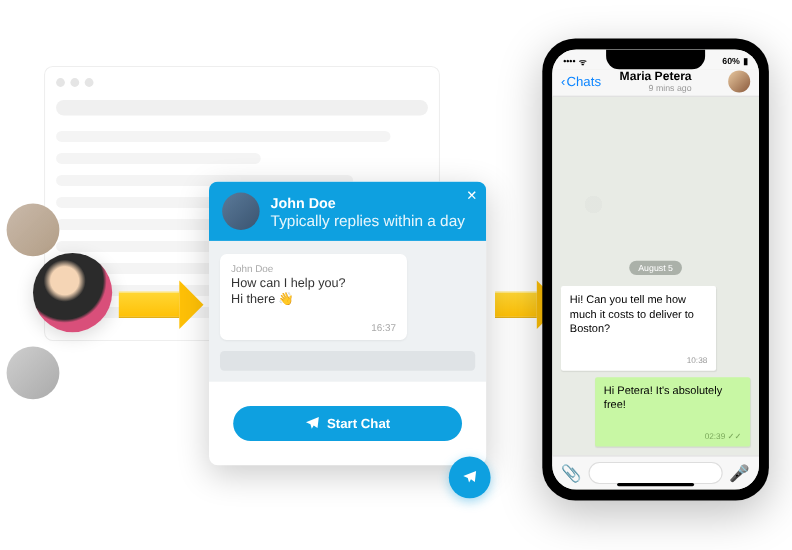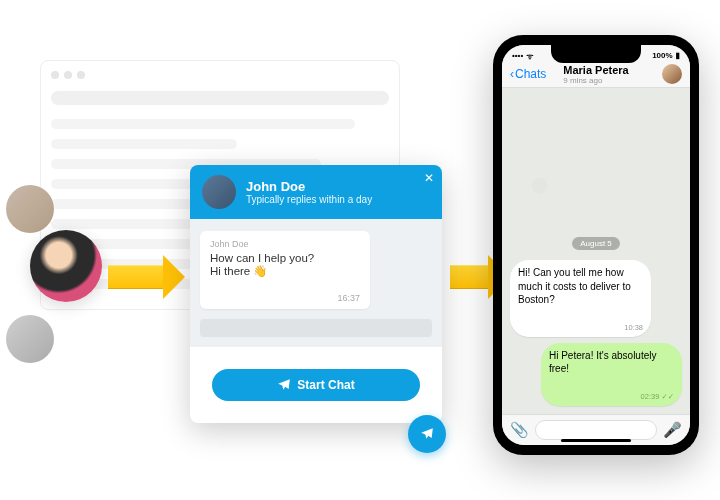--- a/index.html
+++ b/index.html
@@ -26,21 +26,21 @@
 .arrow .shaft{height:24px;background:linear-gradient(#ffd633,#ffc107);border-top:1px solid #ffe36b;border-bottom:1px solid #e0a800}
 .arrow .head{width:0;height:0;border-top:22px solid transparent;border-bottom:22px solid transparent;border-left:22px solid #ffc107}
 .arr1{left:108px;top:255px}.arr1 .shaft{width:55px}
 .arr2{left:450px;top:255px}.arr2 .shaft{width:38px}
 
 
 .widget{position:absolute;left:190px;top:165px;width:252px;background:#fff;border-radius:8px;box-shadow:0 8px 30px rgba(0,0,0,.2);overflow:hidden}
 .w-head{background:#0ea0e0;color:#fff;padding:10px 12px;display:flex;align-items:center;gap:10px;position:relative}
 .w-head .avatar{width:34px;height:34px;border-radius:50%;background:linear-gradient(135deg,#5b7a99,#3a5470)}
 .w-head .name{font-size:13px;font-weight:600}
-.w-head .reply{font-size:10px;opacity:.9}
+.w-head .reply{font-size:14px;opacity:.9}
 .w-head .close{position:absolute;right:8px;top:6px;font-size:12px;cursor:pointer}
 .w-body{background:#eef1f3;padding:12px 10px 10px}
 .w-msg{background:#fff;border-radius:6px;padding:8px 10px 6px;width:170px;font-size:11.5px;color:#333;position:relative;box-shadow:0 1px 2px rgba(0,0,0,.06)}
 .w-msg .from{font-size:9px;color:#aaa;margin-bottom:3px}
 .w-msg .time{font-size:9px;color:#aaa;text-align:right;margin-top:15px}
 .w-bar{height:18px;background:#dfe3e6;border-radius:4px;margin-top:10px}
 .w-foot{padding:22px}
 .w-btn{background:#0ea0e0;color:#fff;border:none;border-radius:18px;width:100%;padding:9px;font-size:12px;font-weight:600;display:flex;align-items:center;justify-content:center;gap:6px;cursor:pointer}
 
 
@@ -48,27 +48,27 @@
 
 
 .phone{position:absolute;left:493px;top:35px;width:206px;height:420px;background:#000;border-radius:30px;padding:10px 9px;box-shadow:0 12px 40px rgba(0,0,0,.25)}
 .screen{width:100%;height:100%;background:#e8ebe5;border-radius:22px;overflow:hidden;position:relative;display:flex;flex-direction:column}
 .notch{position:absolute;top:0;left:50%;transform:translateX(-50%);width:90px;height:18px;background:#000;border-radius:0 0 12px 12px;z-index:10}
 .status{display:flex;justify-content:space-between;padding:5px 10px 2px;font-size:8px;font-weight:600;background:#f7f7f7}
 .status .sigs{display:flex;gap:3px;align-items:center}
 .status .bat{display:flex;gap:3px;align-items:center}
 .nav{background:#f7f7f7;border-bottom:1px solid #ddd;padding:4px 8px 6px;display:flex;align-items:center;position:relative}
 .nav .back{color:#0a84ff;font-size:12px;display:flex;align-items:center;gap:1px}
-.nav .center{position:absolute;left:50%;transform:translateX(-50%);text-align:left}
+.nav .center{position:absolute;left:50%;transform:translateX(-50%);text-align:right}
 .nav .title{font-size:11px;font-weight:600}
 .nav .sub{font-size:8px;color:#999}
 .nav .pava{position:absolute;right:8px;width:20px;height:20px;border-radius:50%;background:linear-gradient(135deg,#e8c8a0,#8b5a3c)}
 .conv{flex:1;background:#e8ebe5;background-image:radial-gradient(circle at 20% 30%,rgba(0,0,0,.02) 8px,transparent 8px),radial-gradient(circle at 70% 60%,rgba(0,0,0,.02) 10px,transparent 10px);padding:8px;display:flex;flex-direction:column;justify-content:flex-end;gap:6px}
 .date-pill{align-self:center;background:rgba(120,130,120,.55);color:#fff;font-size:8px;padding:2px 8px;border-radius:9px;margin-bottom:4px}
-.bubble{border-radius:19px;padding:6px 8px 4px;font-size:10px;line-height:1.35;max-width:82%;box-shadow:0 1px 1px rgba(0,0,0,.08)}
+.bubble{border-radius:2px;padding:6px 8px 4px;font-size:10px;line-height:1.35;max-width:82%;box-shadow:0 1px 1px rgba(0,0,0,.08)}
 .bubble .bt{font-size:7.5px;color:#999;text-align:right;margin-top:16px}
 .bubble.in{background:#fff;align-self:flex-start}
 .bubble.out{background:#c8f7a4;align-self:flex-end}
 .bubble.out .bt{color:#7aa85a}
 .input-bar{background:#f7f7f7;border-top:1px solid #ddd;display:flex;align-items:center;gap:6px;padding:5px 8px}
 .input-bar .attach,.input-bar .mic{color:#999;font-size:15px}
 .input-bar .field{flex:1;height:20px;background:#fff;border:1px solid #ddd;border-radius:11px}
 .home-ind{position:absolute;bottom:3px;left:50%;transform:translateX(-50%);width:70px;height:3px;background:#000;border-radius:2px}
 
 svg.plane{width:14px;height:14px;fill:#fff}
@@ -147,21 +147,21 @@
 
 <div class="phone">
   <div class="screen">
     <div class="notch"></div>
     <div class="status">
       <div class="sigs">
         <span>••••</span>
         <span>ᯤ</span>
       </div>
       <div class="bat">
-        <span>100%</span>
+        <span>60%</span>
         <span>▮</span>
       </div>
     </div>
     <div class="nav">
       <div class="back">
         <span>‹</span>
         <span>Chats</span>
       </div>
       <div class="center">
         <div class="title">Maria Petera</div>

